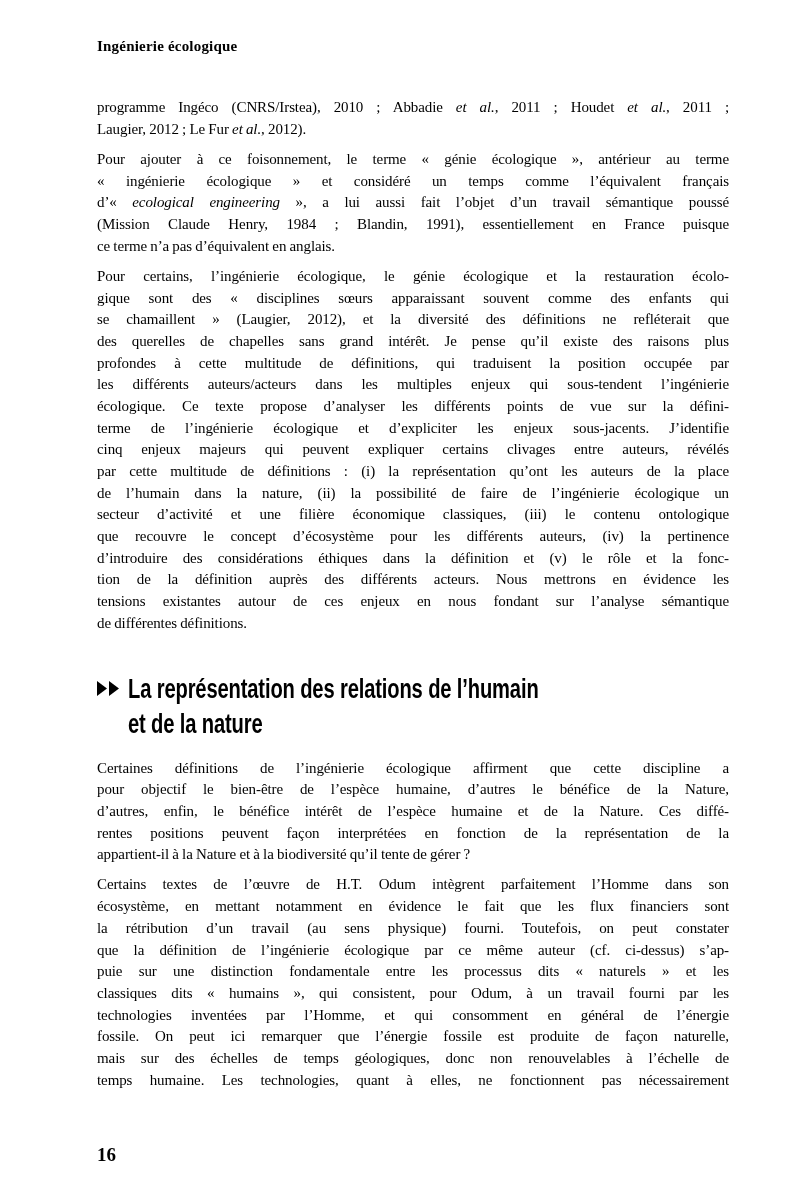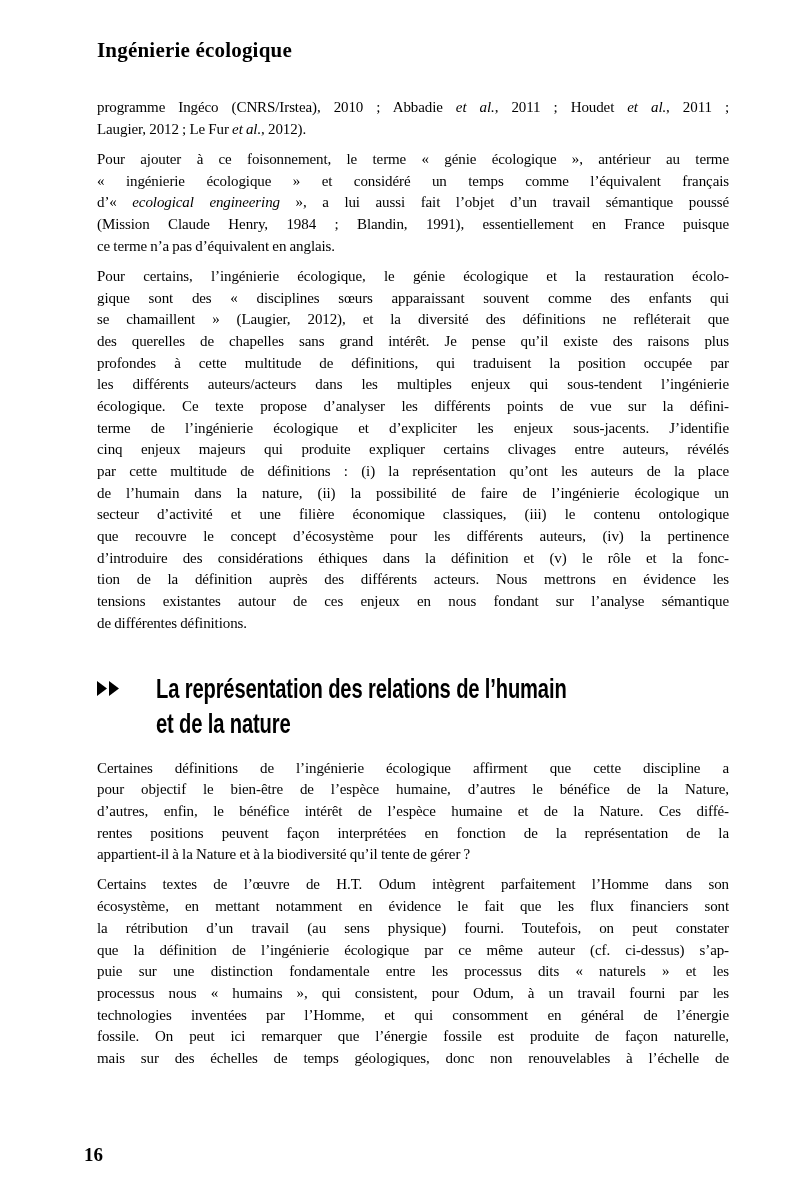--- a/index.html
+++ b/index.html
@@ -12,21 +12,21 @@
     font-family: "Liberation Serif", serif;
     overflow: hidden;
     margin: 0 auto;
   }
   .running-header {
     position: absolute;
     left: 97px;
     top: 38px;
     font-family: "Liberation Serif", serif;
     font-weight: bold;
-    font-size: 21px;
+    font-size: 15px;
     letter-spacing: 0.2px;
   }
   .body-col {
     position: absolute;
     left: 97px;
     top: 97px;
     width: 632px;
   }
   .paragraph { margin: 0 0 8.5px 0; }
   .line {
@@ -40,40 +40,39 @@
     letter-spacing: -0.1px;
     word-spacing: -0.4px;
     white-space: normal;
   }
   .line.end { text-align-last: left; }
   .line em { font-style: italic; }
   .section-heading {
     display: flex;
     align-items: flex-start;
     margin: 36px 0 17px 0;
-    gap: 28px;
   }
   .section-heading .marker {
     flex: none;
     width: 31px;
     padding-top: 10px;
   }
   .heading-text {
     font-family: "Liberation Sans", sans-serif;
     font-weight: 700;
     font-size: 28px;
     line-height: 35px;
     letter-spacing: -0.2px;
     white-space: nowrap;
     transform: scaleX(0.72);
     transform-origin: 0 0;
   }
   .page-number {
     position: absolute;
-    left: 84px;
+    left: 97px;
     top: 1144px;
     font-family: "Liberation Serif", serif;
     font-weight: bold;
     font-size: 19px;
   }
 </style>
 </head>
 <body>
 
 <div class="page">
@@ -96,21 +95,21 @@
         </div>
         <div class="paragraph">
           <div class="line">Pour certains, l’ingénierie écologique, le génie écologique et la restauration écolo-</div>
           <div class="line">gique sont des « disciplines sœurs apparaissant souvent comme des enfants qui</div>
           <div class="line">se chamaillent » (Laugier, 2012), et la diversité des définitions ne refléterait que</div>
           <div class="line">des querelles de chapelles sans grand intérêt. Je pense qu’il existe des raisons plus</div>
           <div class="line">profondes à cette multitude de définitions, qui traduisent la position occupée par</div>
           <div class="line">les différents auteurs/acteurs dans les multiples enjeux qui sous-tendent l’ingénierie</div>
           <div class="line">écologique. Ce texte propose d’analyser les différents points de vue sur la défini-</div>
           <div class="line">terme de l’ingénierie écologique et d’expliciter les enjeux sous-jacents. J’identifie</div>
-          <div class="line">cinq enjeux majeurs qui produite expliquer certains clivages entre auteurs, révélés</div>
+          <div class="line">cinq enjeux majeurs qui peuvent expliquer certains clivages entre auteurs, révélés</div>
           <div class="line">par cette multitude de définitions : (i) la représentation qu’ont les auteurs de la place</div>
           <div class="line">de l’humain dans la nature, (ii) la possibilité de faire de l’ingénierie écologique un</div>
           <div class="line">secteur d’activité et une filière économique classiques, (iii) le contenu ontologique</div>
           <div class="line">que recouvre le concept d’écosystème pour les différents auteurs, (iv) la pertinence</div>
           <div class="line">d’introduire des considérations éthiques dans la définition et (v) le rôle et la fonc-</div>
           <div class="line">tion de la définition auprès des différents acteurs. Nous mettrons en évidence les</div>
           <div class="line">tensions existantes autour de ces enjeux en nous fondant sur l’analyse sémantique</div>
           <div class="line end">de différentes définitions.</div>
         </div>
       </div>
@@ -135,24 +134,25 @@
           <div class="line">d’autres, enfin, le bénéfice intérêt de l’espèce humaine et de la Nature. Ces diffé-</div>
           <div class="line">rentes positions peuvent façon interprétées en fonction de la représentation de la</div>
           <div class="line end">appartient-il à la Nature et à la biodiversité qu’il tente de gérer ?</div>
         </div>
         <div class="paragraph">
           <div class="line">Certains textes de l’œuvre de H.T. Odum intègrent parfaitement l’Homme dans son</div>
           <div class="line">écosystème, en mettant notamment en évidence le fait que les flux financiers sont</div>
           <div class="line">la rétribution d’un travail (au sens physique) fourni. Toutefois, on peut constater</div>
           <div class="line">que la définition de l’ingénierie écologique par ce même auteur (cf. ci-dessus) s’ap-</div>
           <div class="line">puie sur une distinction fondamentale entre les processus dits « naturels » et les</div>
-          <div class="line">processus nous « humains », qui consistent, pour Odum, à un travail fourni par les</div>
+          <div class="line">classiques dits « humains », qui consistent, pour Odum, à un travail fourni par les</div>
           <div class="line">technologies inventées par l’Homme, et qui consomment en général de l’énergie</div>
           <div class="line">fossile. On peut ici remarquer que l’énergie fossile est produite de façon naturelle,</div>
           <div class="line">mais sur des échelles de temps géologiques, donc non renouvelables à l’échelle de</div>
+          <div class="line">temps humaine. Les technologies, quant à elles, ne fonctionnent pas nécessairement</div>
         </div>
       </div>
 
   </div>
 
   <div class="page-number">16</div>
 
 </div>
 
 </body></html>

